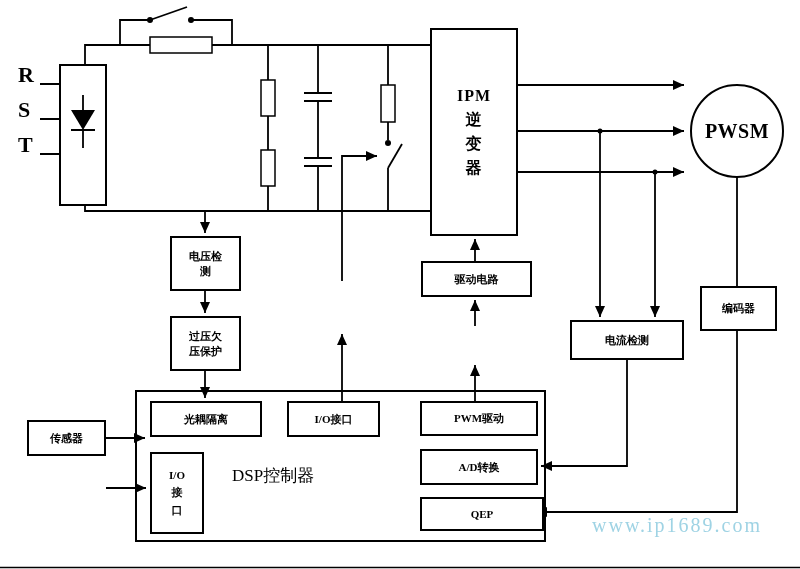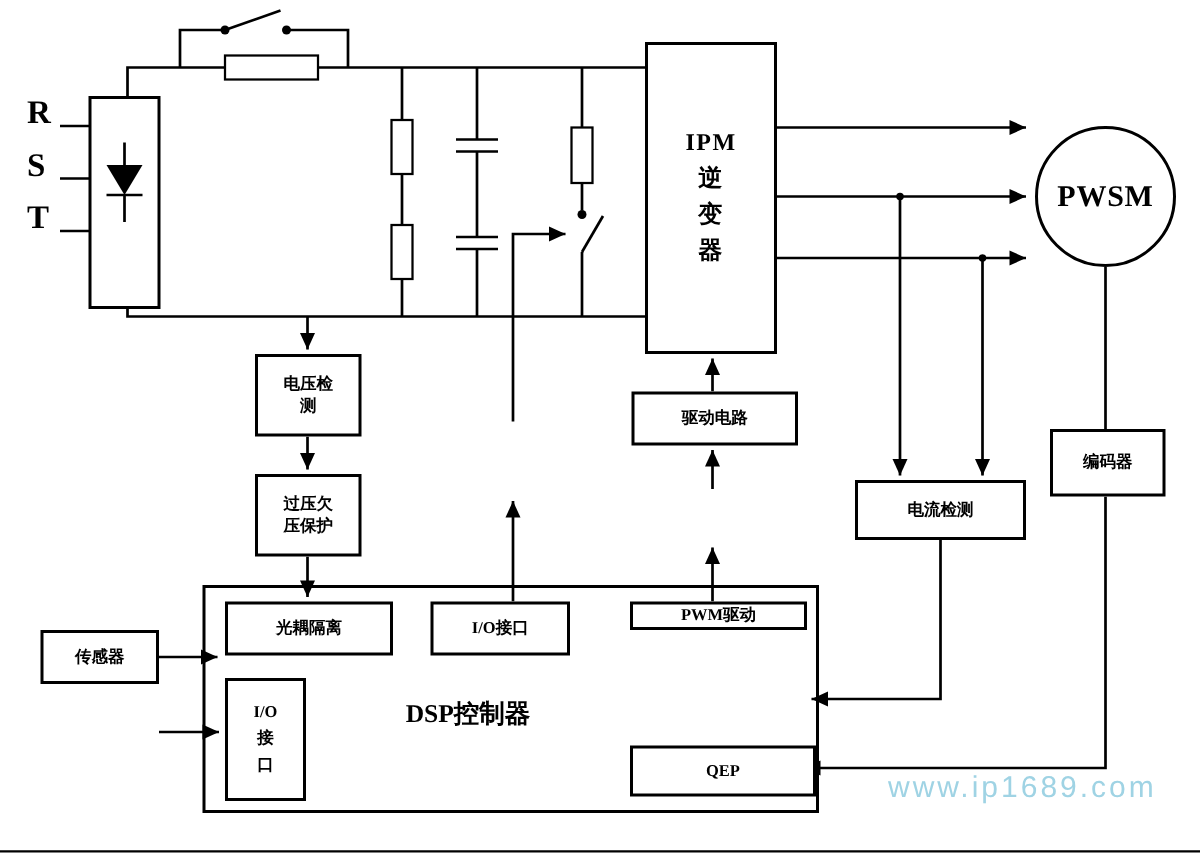--- a/index.html
+++ b/index.html
@@ -8,22 +8,22 @@
          font-family:"Liberation Serif",serif;color:#000}
   .stage svg{position:absolute;left:0;top:0}
   .blk{position:absolute;border:2px solid #000;background:#fff;display:flex;
        flex-direction:column;align-items:center;justify-content:center;
        font-weight:700;font-size:11px;line-height:1.3;text-align:center}
   .nobg{background:transparent}
   .phase{position:absolute;font-size:22px;font-weight:700}
   .circle{border-radius:50%;font-size:20px;letter-spacing:.5px}
   .ipm{font-size:16px;line-height:1.5;letter-spacing:1px}
   .tall{line-height:1.55}
-  .dsp-label{position:absolute;width:160px;font-size:17px;font-weight:700;text-align:center;background:transparent}
-  .watermark{position:absolute;font-family:Liberation Sans, sans-serif;font-size:20px;
+  .dsp-label{position:absolute;width:160px;font-size:17px;font-weight:400;background:transparent}
+  .watermark{position:absolute;font-family:Liberation Serif, serif;font-size:20px;
              color:#9fd3e4;letter-spacing:2px;white-space:nowrap}
 </style>
 </head>
 <body>
 
 <div class="stage">
 
   <svg width="800" height="569" viewBox="0 0 800 569">
     <defs>
       <marker id="ar" markerUnits="userSpaceOnUse" markerWidth="12" markerHeight="12" refX="11" refY="5" orient="auto" style="overflow:visible">
@@ -154,24 +154,27 @@
   <div class="dsp-label" style="left:232px;top:464px">DSP控制器</div>
 
   <div class="blk" style="left:150px;top:401px;width:112px;height:36px">
     <span>光耦隔离</span>
   </div>
 
   <div class="blk" style="left:287px;top:401px;width:93px;height:36px">
     <span>I/O接口</span>
   </div>
 
-  <div class="blk" style="left:420px;top:401px;width:118px;height:19px">
+  <div class="blk" style="left:420px;top:401px;width:118px;height:35px">
     <span>PWM驱动</span>
   </div>
 
+  <div class="blk" style="left:420px;top:449px;width:118px;height:36px">
+    <span>A/D转换</span>
+  </div>
 
   <div class="blk" style="left:420px;top:497px;width:124px;height:34px">
     <span>QEP</span>
   </div>
 
   <div class="blk tall" style="left:150px;top:452px;width:54px;height:82px">
     <span>I/O</span>
     <span>接</span>
     <span>口</span>
   </div>

